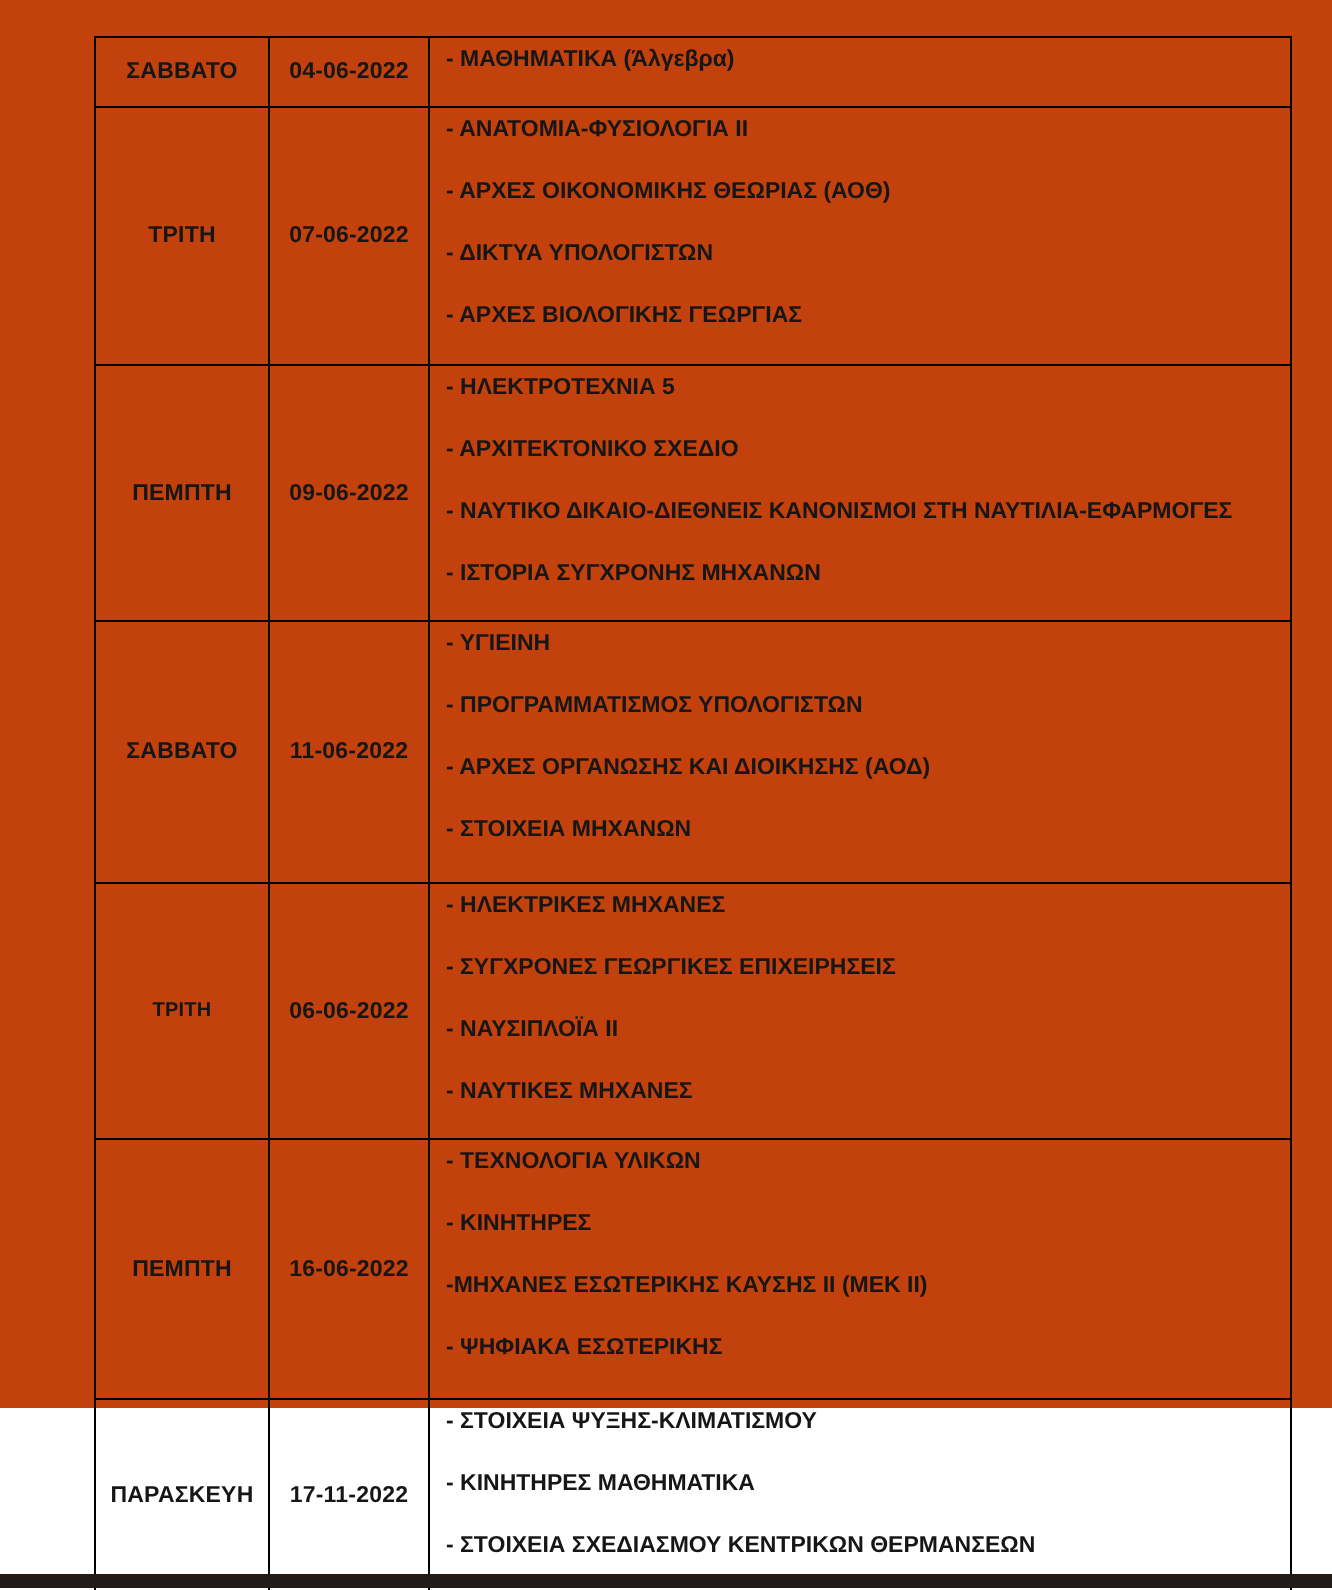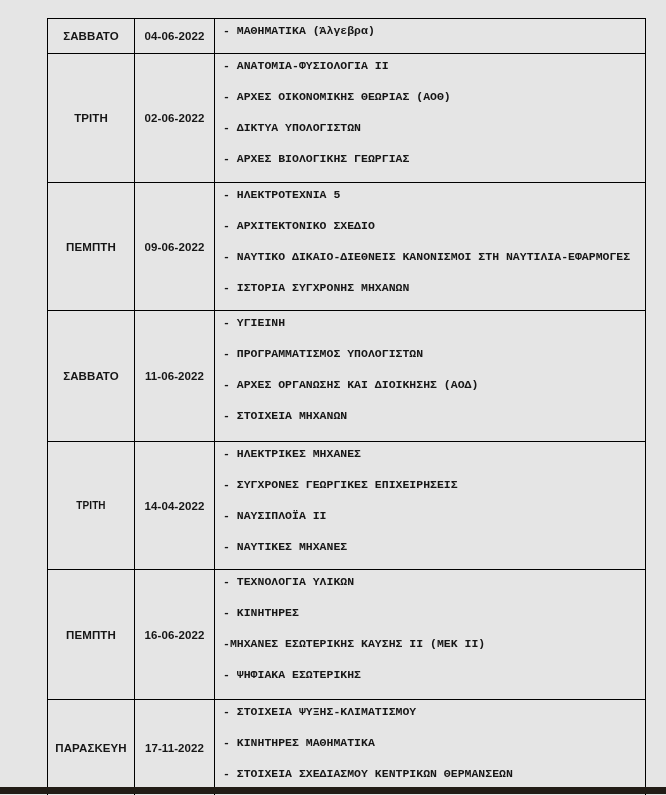--- a/index.html
+++ b/index.html
@@ -7,22 +7,22 @@
     padding: 0;
     width: 666px;
     height: 795px;
     background: #ffffff;
     font-family: "Liberation Sans", "DejaVu Sans", sans-serif;
     overflow: hidden;
   }
   .page {
     position: relative;
     width: 666px;
-    height: 795px;
-    background: #e5e5e5;
+    height: 704px;
+    background: #c2410c;
   }
   table.schedule {
     position: absolute;
     left: 47px;
     top: 18px;
     width: 598px;
     border-collapse: collapse;
     table-layout: fixed;
   }
   table.schedule td {
@@ -33,21 +33,20 @@
     overflow: hidden;
   }
   td.day, td.date {
     text-align: center;
     vertical-align: middle;
     letter-spacing: 0.1px;
   }
   td.subjects {
     vertical-align: top;
     padding: 3px 6px 0 8px;
-    font-family: Liberation Mono, monospace;
   }
   td.subjects p.subject {
     margin: 0 0 14px 0;
     line-height: 17px;
     white-space: nowrap;
   }
   tbody tr:nth-child(1) { height: 35px; }
   tbody tr:nth-child(2) { height: 129px; }
   tbody tr:nth-child(3) { height: 125px; }
   tbody tr:nth-child(4) { height: 131px; }
@@ -80,21 +79,21 @@
       <tr>
         <td class="day">ΣΑΒΒΑΤΟ</td>
         <td class="date">04-06-2022</td>
         <td class="subjects">
           <p class="subject">- ΜΑΘΗΜΑΤΙΚΑ (Άλγεβρα)</p>
         </td>
       </tr>
 
       <tr>
         <td class="day">ΤΡΙΤΗ</td>
-        <td class="date">02-06-2022</td>
+        <td class="date">07-06-2022</td>
         <td class="subjects">
           <p class="subject">- ΑΝΑΤΟΜΙΑ-ΦΥΣΙΟΛΟΓΙΑ II</p>
           <p class="subject">- ΑΡΧΕΣ ΟΙΚΟΝΟΜΙΚΗΣ ΘΕΩΡΙΑΣ (ΑΟΘ)</p>
           <p class="subject">- ΔΙΚΤΥΑ ΥΠΟΛΟΓΙΣΤΩΝ</p>
           <p class="subject">- ΑΡΧΕΣ ΒΙΟΛΟΓΙΚΗΣ ΓΕΩΡΓΙΑΣ</p>
         </td>
       </tr>
 
       <tr>
         <td class="day">ΠΕΜΠΤΗ</td>
@@ -113,21 +112,21 @@
         <td class="subjects">
           <p class="subject">- ΥΓΙΕΙΝΗ</p>
           <p class="subject">- ΠΡΟΓΡΑΜΜΑΤΙΣΜΟΣ ΥΠΟΛΟΓΙΣΤΩΝ</p>
           <p class="subject">- ΑΡΧΕΣ ΟΡΓΑΝΩΣΗΣ ΚΑΙ ΔΙΟΙΚΗΣΗΣ (ΑΟΔ)</p>
           <p class="subject">- ΣΤΟΙΧΕΙΑ ΜΗΧΑΝΩΝ</p>
         </td>
       </tr>
 
       <tr>
         <td class="day">ΤΡΙΤΗ</td>
-        <td class="date">14-04-2022</td>
+        <td class="date">06-06-2022</td>
         <td class="subjects">
           <p class="subject">- ΗΛΕΚΤΡΙΚΕΣ ΜΗΧΑΝΕΣ</p>
           <p class="subject">- ΣΥΓΧΡΟΝΕΣ ΓΕΩΡΓΙΚΕΣ ΕΠΙΧΕΙΡΗΣΕΙΣ</p>
           <p class="subject">- ΝΑΥΣΙΠΛΟΪΑ II</p>
           <p class="subject">- ΝΑΥΤΙΚΕΣ ΜΗΧΑΝΕΣ</p>
         </td>
       </tr>
 
       <tr>
         <td class="day">ΠΕΜΠΤΗ</td>

